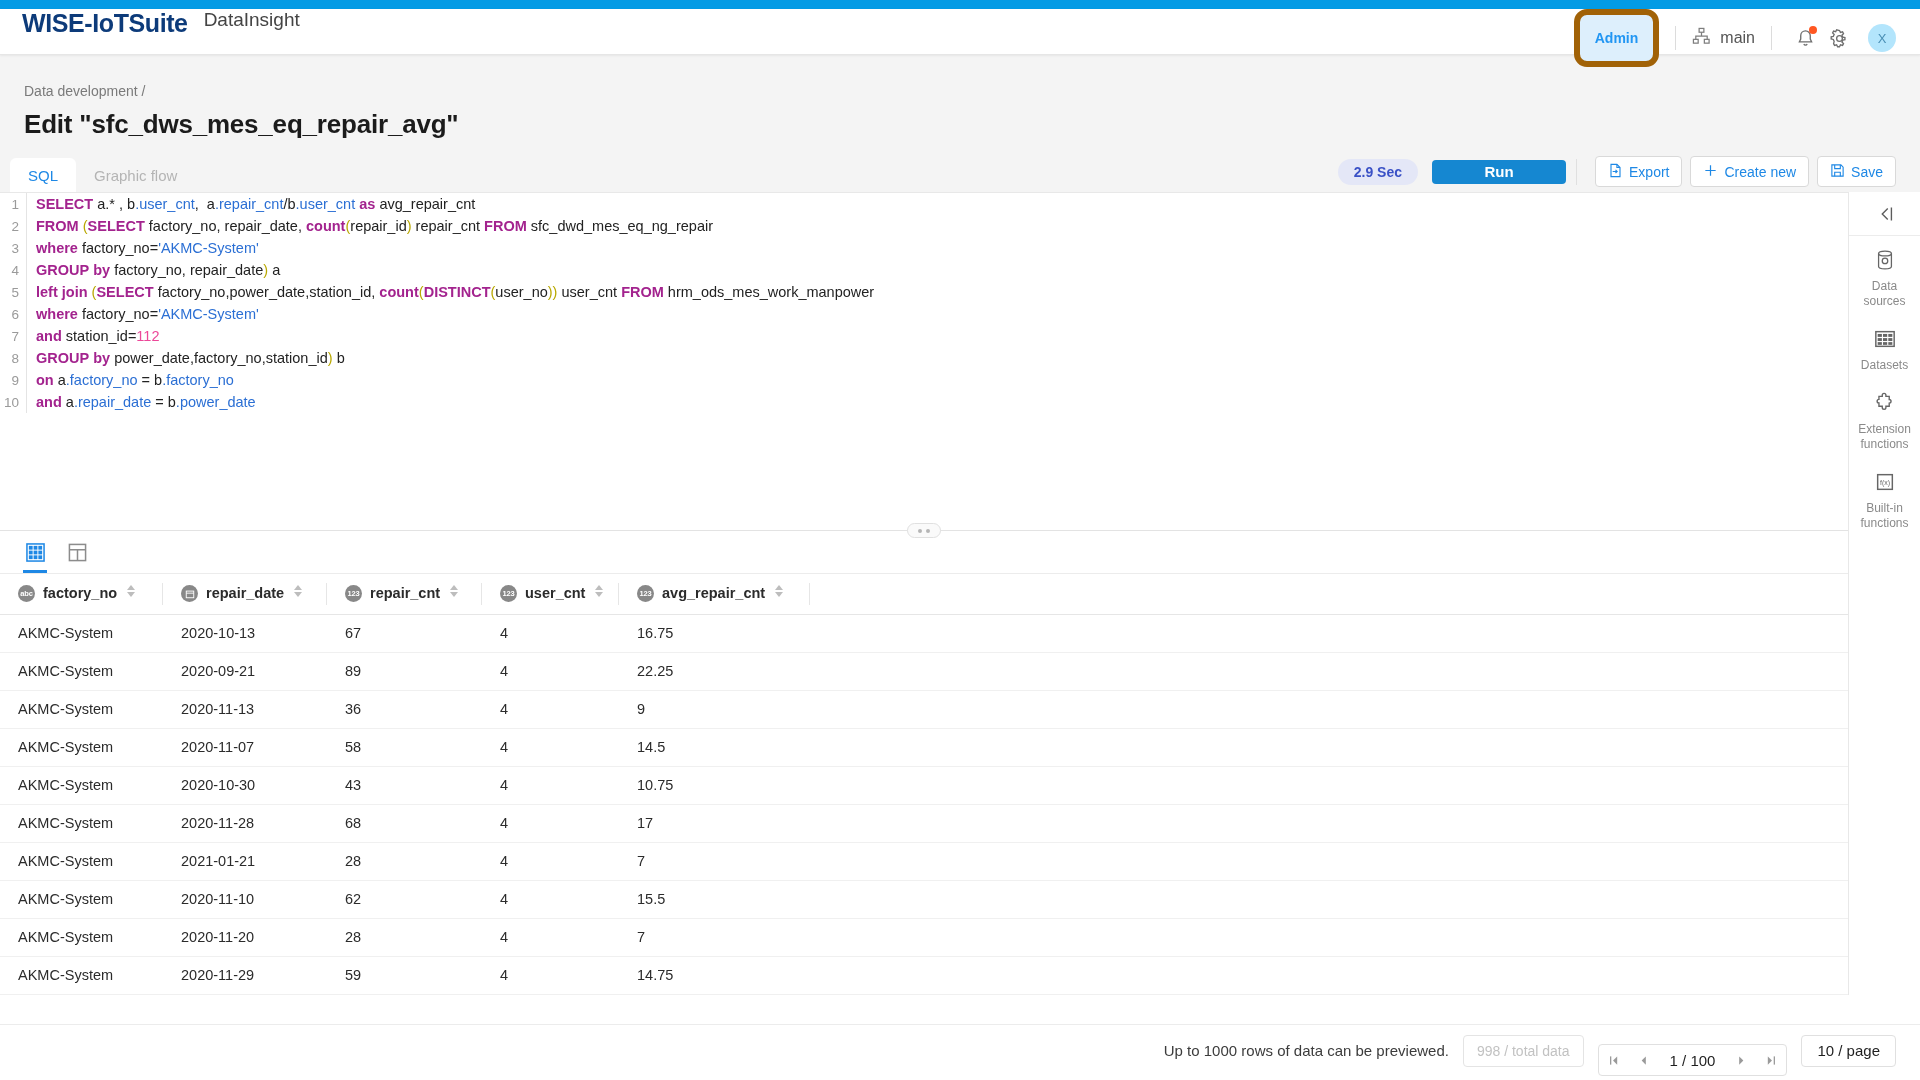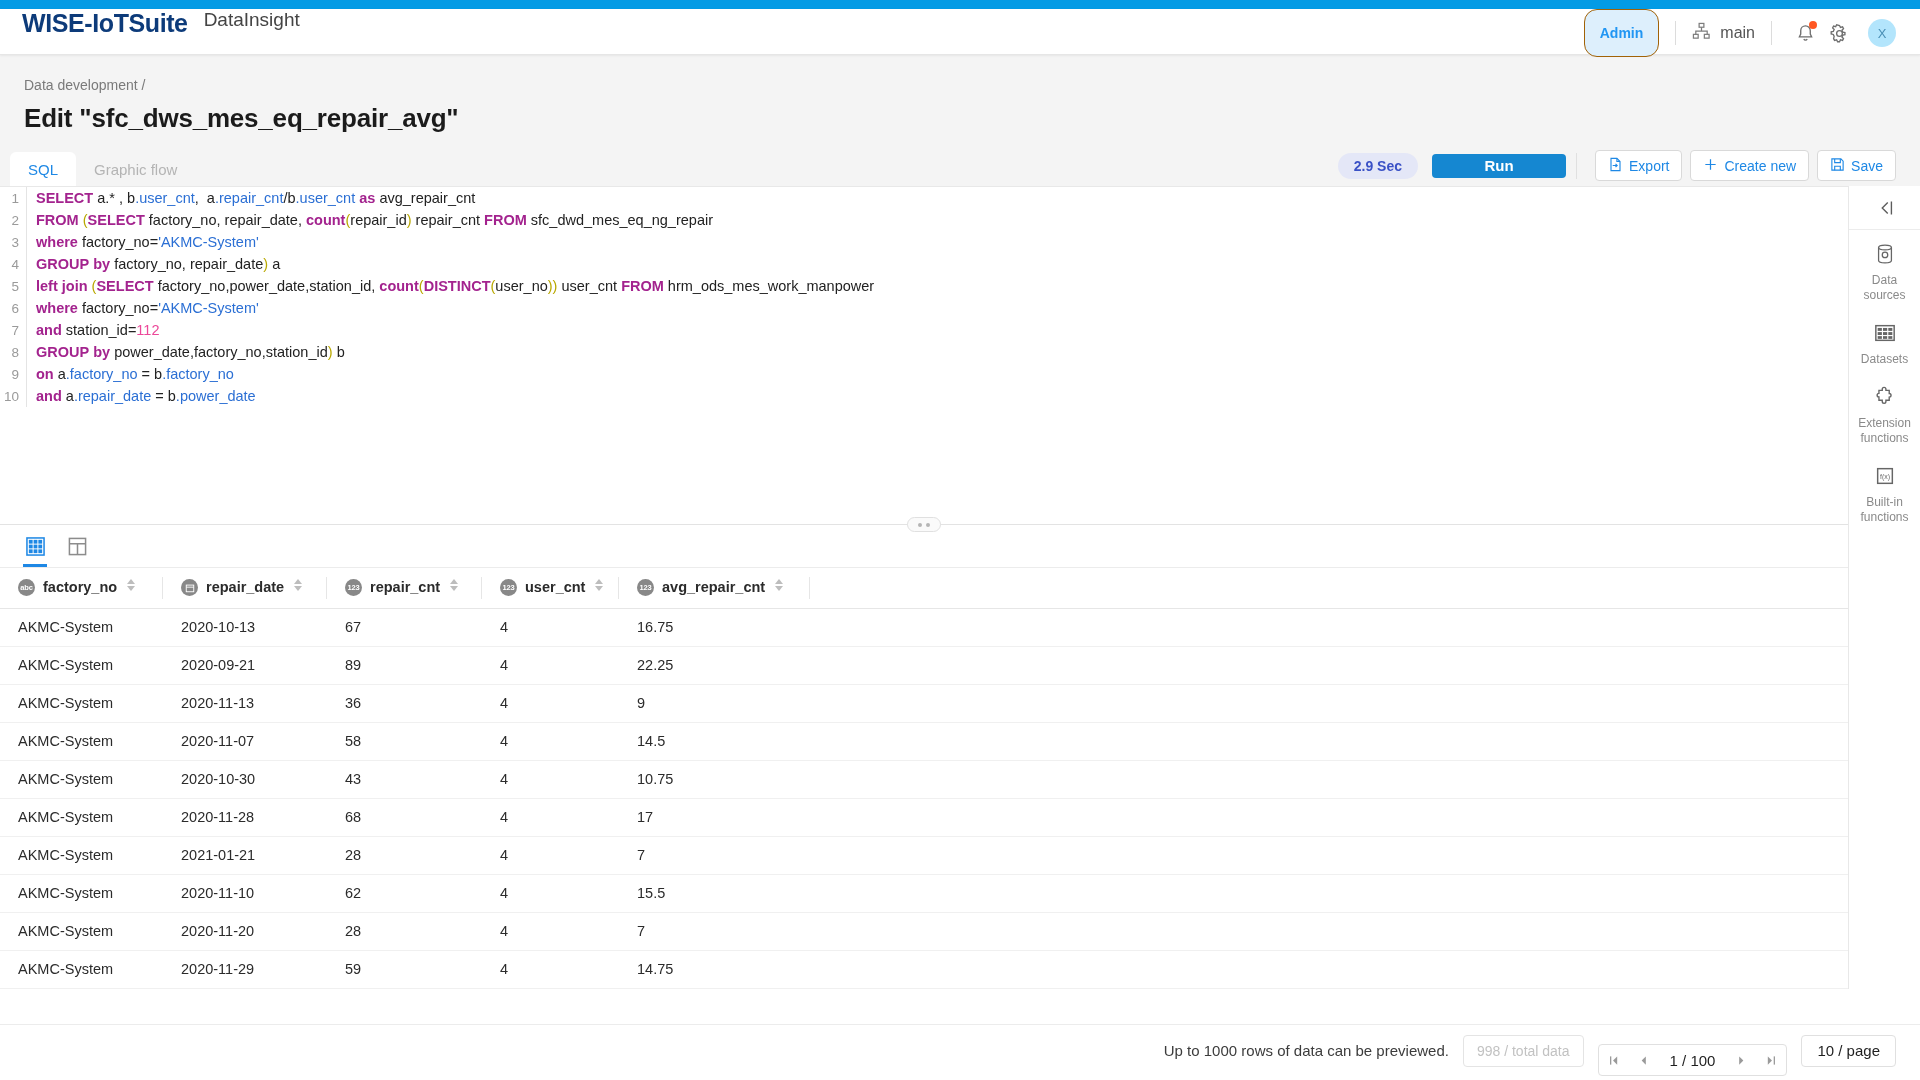--- a/index.html
+++ b/index.html
@@ -22,41 +22,41 @@
     position: relative; z-index: 5;
   }
   .brand {
     font-size: 25px; font-weight: bold; color: #0d3b7a; letter-spacing: -0.4px;
   }
   .product {
     font-size: 19px; color: #444; margin-left: 16px; font-weight: 400;
   }
   .header-right { margin-left: auto; display: flex; align-items: center; gap: 0; }
   .admin-pill {
-    border: 1px solid #a16207; background: #ddeffc; color: #2196f3;
+    border: 6px solid #a16207; background: #ddeffc; color: #2196f3;
     border-radius: 13px; font-size: 14px; font-weight: bold;
     padding: 16px 15px; line-height: 1;
   }
   .hdr-div { width: 1px; height: 24px; background: #dcdcdc; margin: 0 16px; }
   .org { display: flex; align-items: center; gap: 9px; }
   .org-label { font-size: 16px; color: #555; }
   .icon-btn { position: relative; display: flex; align-items: center; justify-content: center;
     width: 34px; height: 34px; }
   .bell-dot {
     position: absolute; top: 5px; right: 5px; width: 8px; height: 8px;
     border-radius: 50%; background: #ff5722;
   }
   .avatar {
     width: 28px; height: 28px; border-radius: 50%; background: #b3e5fc;
     color: #4a8fb5; font-size: 13px; display: flex; align-items: center;
     justify-content: center; margin-left: 12px;
   }
 
   
-  .crumb-area { background: #f4f4f4; padding: 22px 24px 10px 24px; }
+  .crumb-area { background: #f4f4f4; padding: 28px 24px 10px 24px; }
   .crumb { font-size: 14px; color: #7a7a7a; }
   .page-title {
     font-size: 26px; font-weight: bold; color: #1b1b1b; margin-top: 10px;
     letter-spacing: -0.2px;
   }
 
   
   .tabbar {
     height: 42px; background: #f4f4f4; display: flex; align-items: flex-end;
     padding-left: 10px; position: relative;

